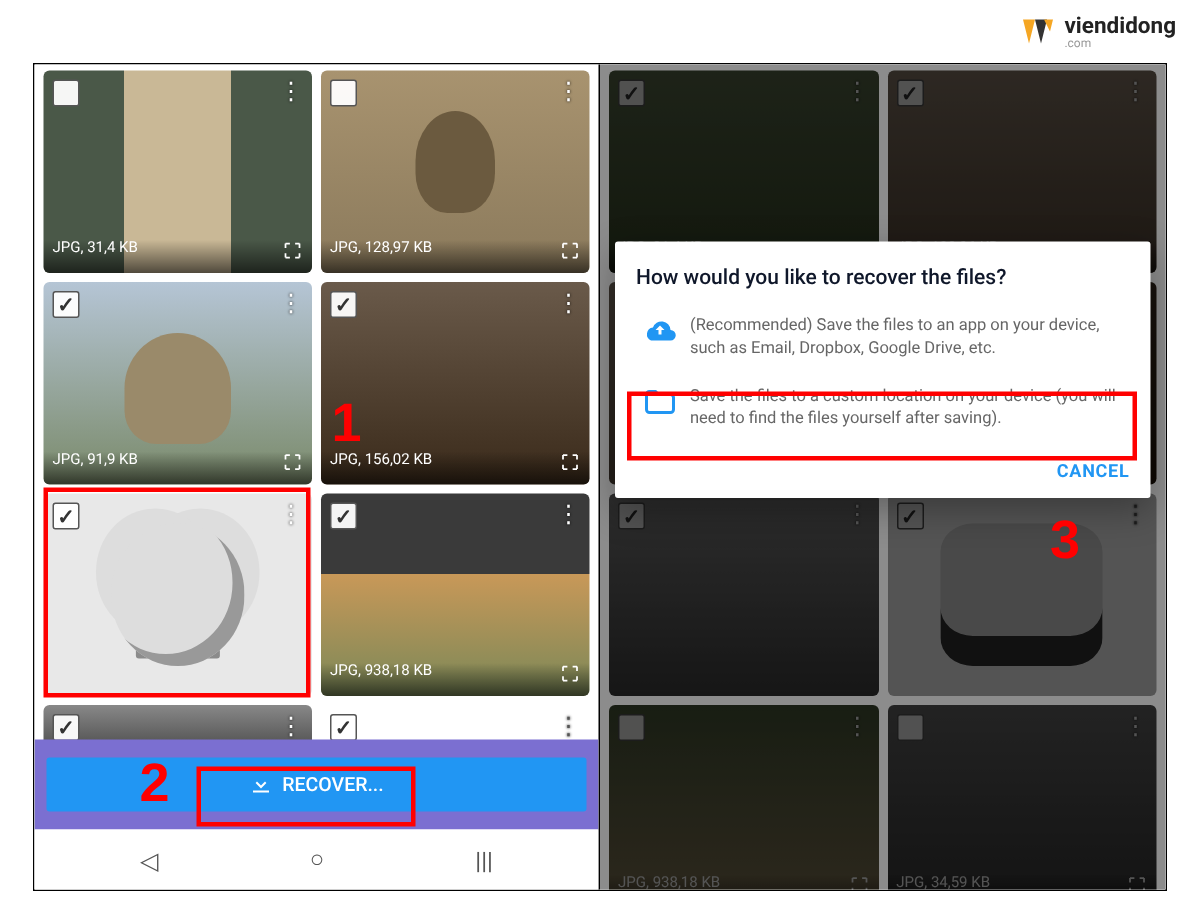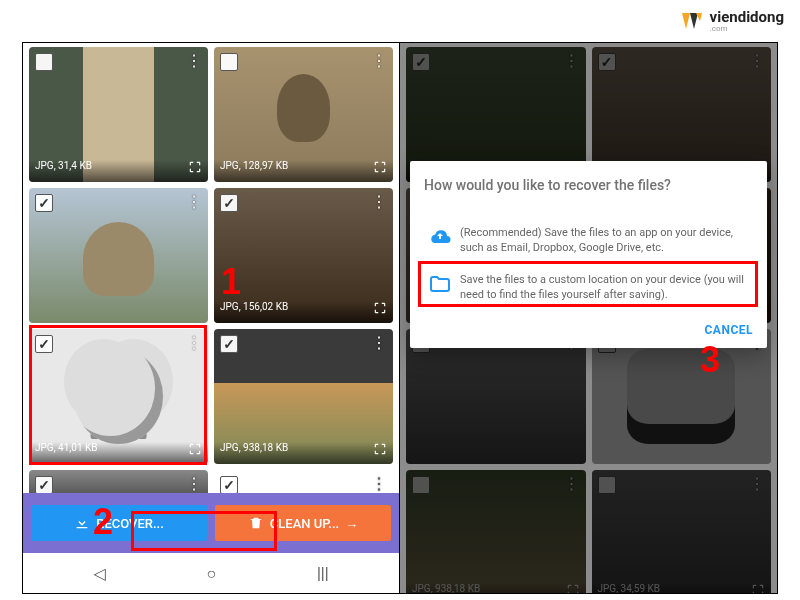--- a/index.html
+++ b/index.html
@@ -49,21 +49,21 @@
 .dim { position:absolute; inset:0; background:rgba(0,0,0,.45); }
 .right .grid-scroll { bottom:0; }
 .right .thumb { filter:brightness(.6); }
 .rt0{background:linear-gradient(#5a6a4a,#3a4a2a);} .rt1{background:linear-gradient(#8a7a6a,#5a4a3a);}
 .rt2{background:linear-gradient(#9a8a7a,#6a5a4a);} .rt3{background:linear-gradient(#4a3a2a,#2a1a0a);}
 .rt4{background:linear-gradient(#888,#444);} .rt5{background:#fff;}
 .rt6{background:linear-gradient(#4a5a3a,#8a7a5a);} .rt7{background:linear-gradient(#6a6a6a,#3a3a3a);}
 .rt5::after{content:"";position:absolute;top:15%;left:20%;width:60%;height:70%;background:#ddd;border-radius:20%;box-shadow:inset 0 -20px 0 #333;}
 
 .dialog { position:absolute; top:118px; left:10px; right:10px; background:#fff; border-radius:2px; box-shadow:0 8px 24px rgba(0,0,0,.3); padding:16px 14px 10px; z-index:10; }
-.dialog h3 { font-size:14px; font-weight:500; color:#737373; margin-bottom:24px; }
+.dialog h3 { font-size:14px; font-weight:500; color:#0f172a; margin-bottom:8px; }
 .opt { display:flex; gap:8px; padding:8px 4px; align-items:flex-start; }
 .opt .ic { width:24px; height:24px; flex-shrink:0; display:flex; align-items:center; justify-content:center; }
 .opt .txt { font-size:11px; color:#666; line-height:1.4; }
 .dialog .actions { text-align:right; padding-top:8px; }
 .dialog .cancel { color:#2196f3; font-size:12px; font-weight:700; letter-spacing:.5px; }
 
 
 .ann { position:absolute; border:3px solid #f00; z-index:20; pointer-events:none; }
 .num { position:absolute; color:#f00; font-size:36px; font-weight:700; font-family:Arial; z-index:21; pointer-events:none; }
 
@@ -105,43 +105,43 @@
           <div class="bar">
               <span>JPG, 128,97 KB</span>
               <svg class="expand" viewBox="0 0 24 24" fill="none" stroke="#fff" stroke-width="2">
                 <path d="M4 4h5M4 4v5M20 4h-5M20 4v5M4 20h5M4 20v-5M20 20h-5M20 20v-5"></path>
               </svg>
             </div>
         </div>
         <div class="thumb t2">
           <div class="check on"></div>
           <div class="menu">⋮</div>
+          <div class="bar">
+              <span>JPG, 91,9 KB</span>
+              <svg class="expand" viewBox="0 0 24 24" fill="none" stroke="#fff" stroke-width="2">
+                <path d="M4 4h5M4 4v5M20 4h-5M20 4v5M4 20h5M4 20v-5M20 20h-5M20 20v-5"></path>
+              </svg>
+            </div>
         </div>
         <div class="thumb t3">
           <div class="check on"></div>
           <div class="menu">⋮</div>
           <div class="bar">
               <span>JPG, 156,02 KB</span>
               <svg class="expand" viewBox="0 0 24 24" fill="none" stroke="#fff" stroke-width="2">
                 <path d="M4 4h5M4 4v5M20 4h-5M20 4v5M4 20h5M4 20v-5M20 20h-5M20 20v-5"></path>
               </svg>
             </div>
         </div>
         <div class="thumb t4">
           <div class="eyes"></div>
             <div class="mouth"></div>
           <div class="check on"></div>
           <div class="menu">⋮</div>
           <div class="cap">Sốc vãi mèo</div>
-          <div class="bar">
-              <span>JPG, 41,01 KB</span>
-              <svg class="expand" viewBox="0 0 24 24" fill="none" stroke="#fff" stroke-width="2">
-                <path d="M4 4h5M4 4v5M20 4h-5M20 4v5M4 20h5M4 20v-5M20 20h-5M20 20v-5"></path>
-              </svg>
-            </div>
         </div>
         <div class="thumb t5">
           <div class="check on"></div>
           <div class="menu">⋮</div>
           <div class="bar">
               <span>JPG, 938,18 KB</span>
               <svg class="expand" viewBox="0 0 24 24" fill="none" stroke="#fff" stroke-width="2">
                 <path d="M4 4h5M4 4v5M20 4h-5M20 4v5M4 20h5M4 20v-5M20 20h-5M20 20v-5"></path>
               </svg>
             </div>
@@ -156,27 +156,20 @@
         </div>
       </div>
     </div>
 
     <div class="bottom">
       <div class="btn recover">
         <svg width="16" height="16" viewBox="0 0 24 24" fill="#fff">
             <path d="M12 3v10l-4-4-1.4 1.4L12 16l5.4-5.6L16 9l-4 4V3z M4 18h16v2H4z"></path>
           </svg>
         <span>RECOVER...</span>
-      </div>
-      <div class="btn clean">
-        <svg width="16" height="16" viewBox="0 0 24 24" fill="#fff">
-            <path d="M6 7h12l-1 13H7z M9 4h6l1 2H8z M4 6h16v1H4z"></path>
-          </svg>
-        <span>CLEAN UP...</span>
-        <span>→</span>
       </div>
     </div>
     <div class="nav">
       <span>◁</span>
       <span>○</span>
       <span>|||</span>
     </div>
 
     <div class="ann" style="top:282px;left:6px;width:178px;height:140px"></div>
     <div class="num" style="top:218px;left:198px">1</div>

